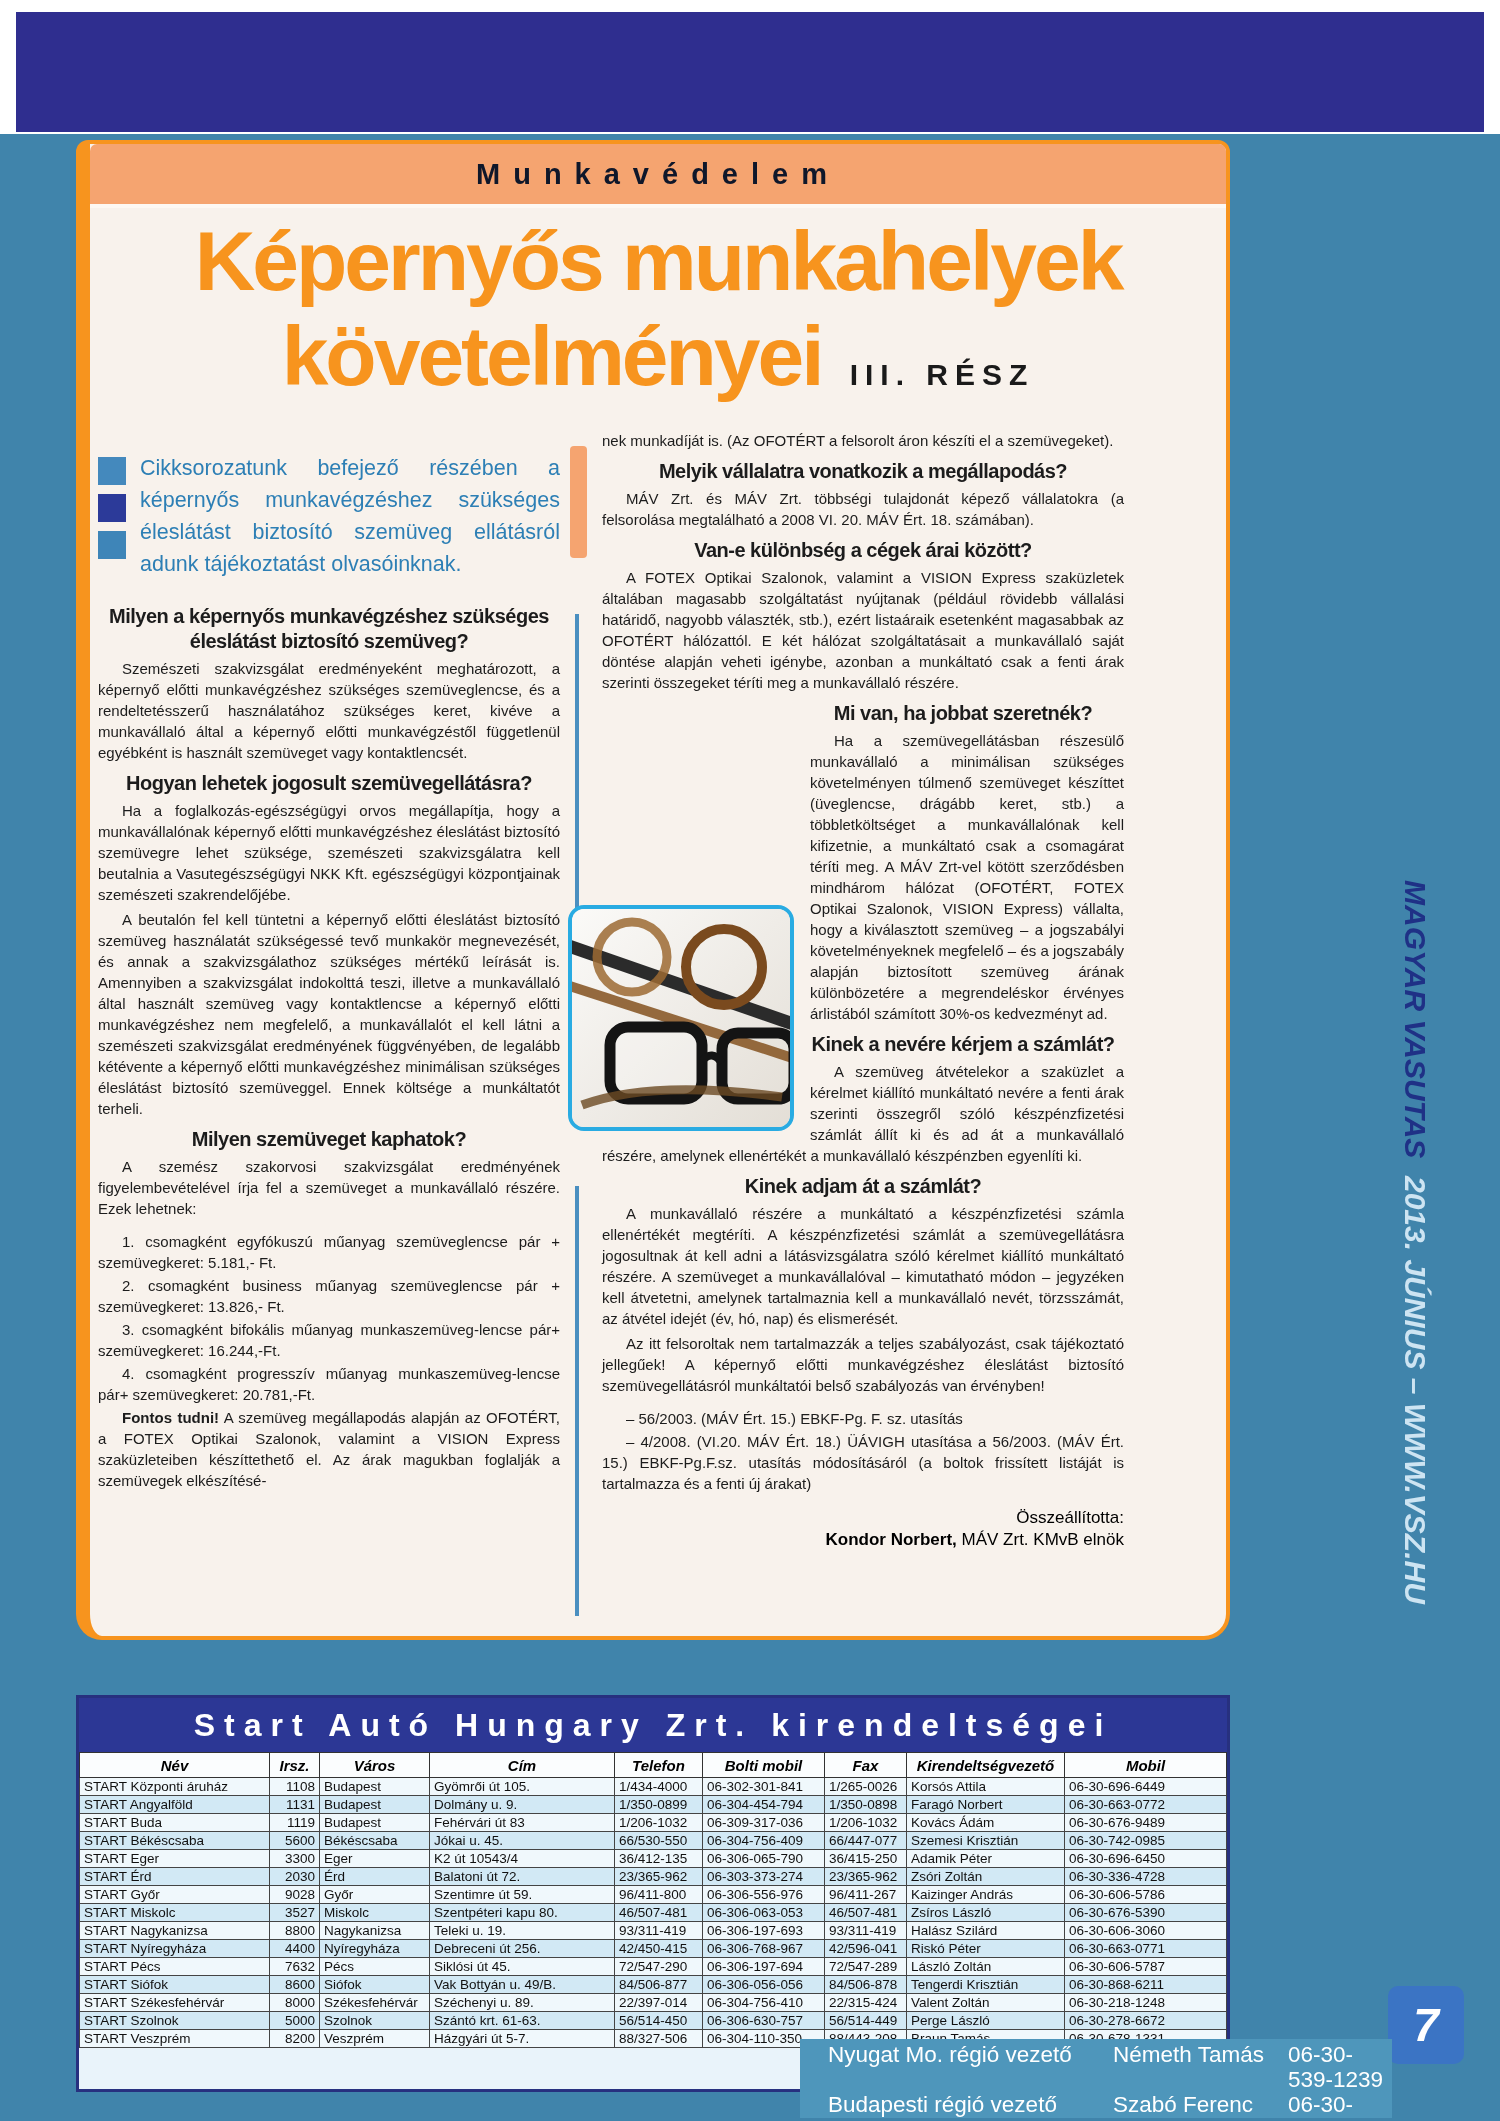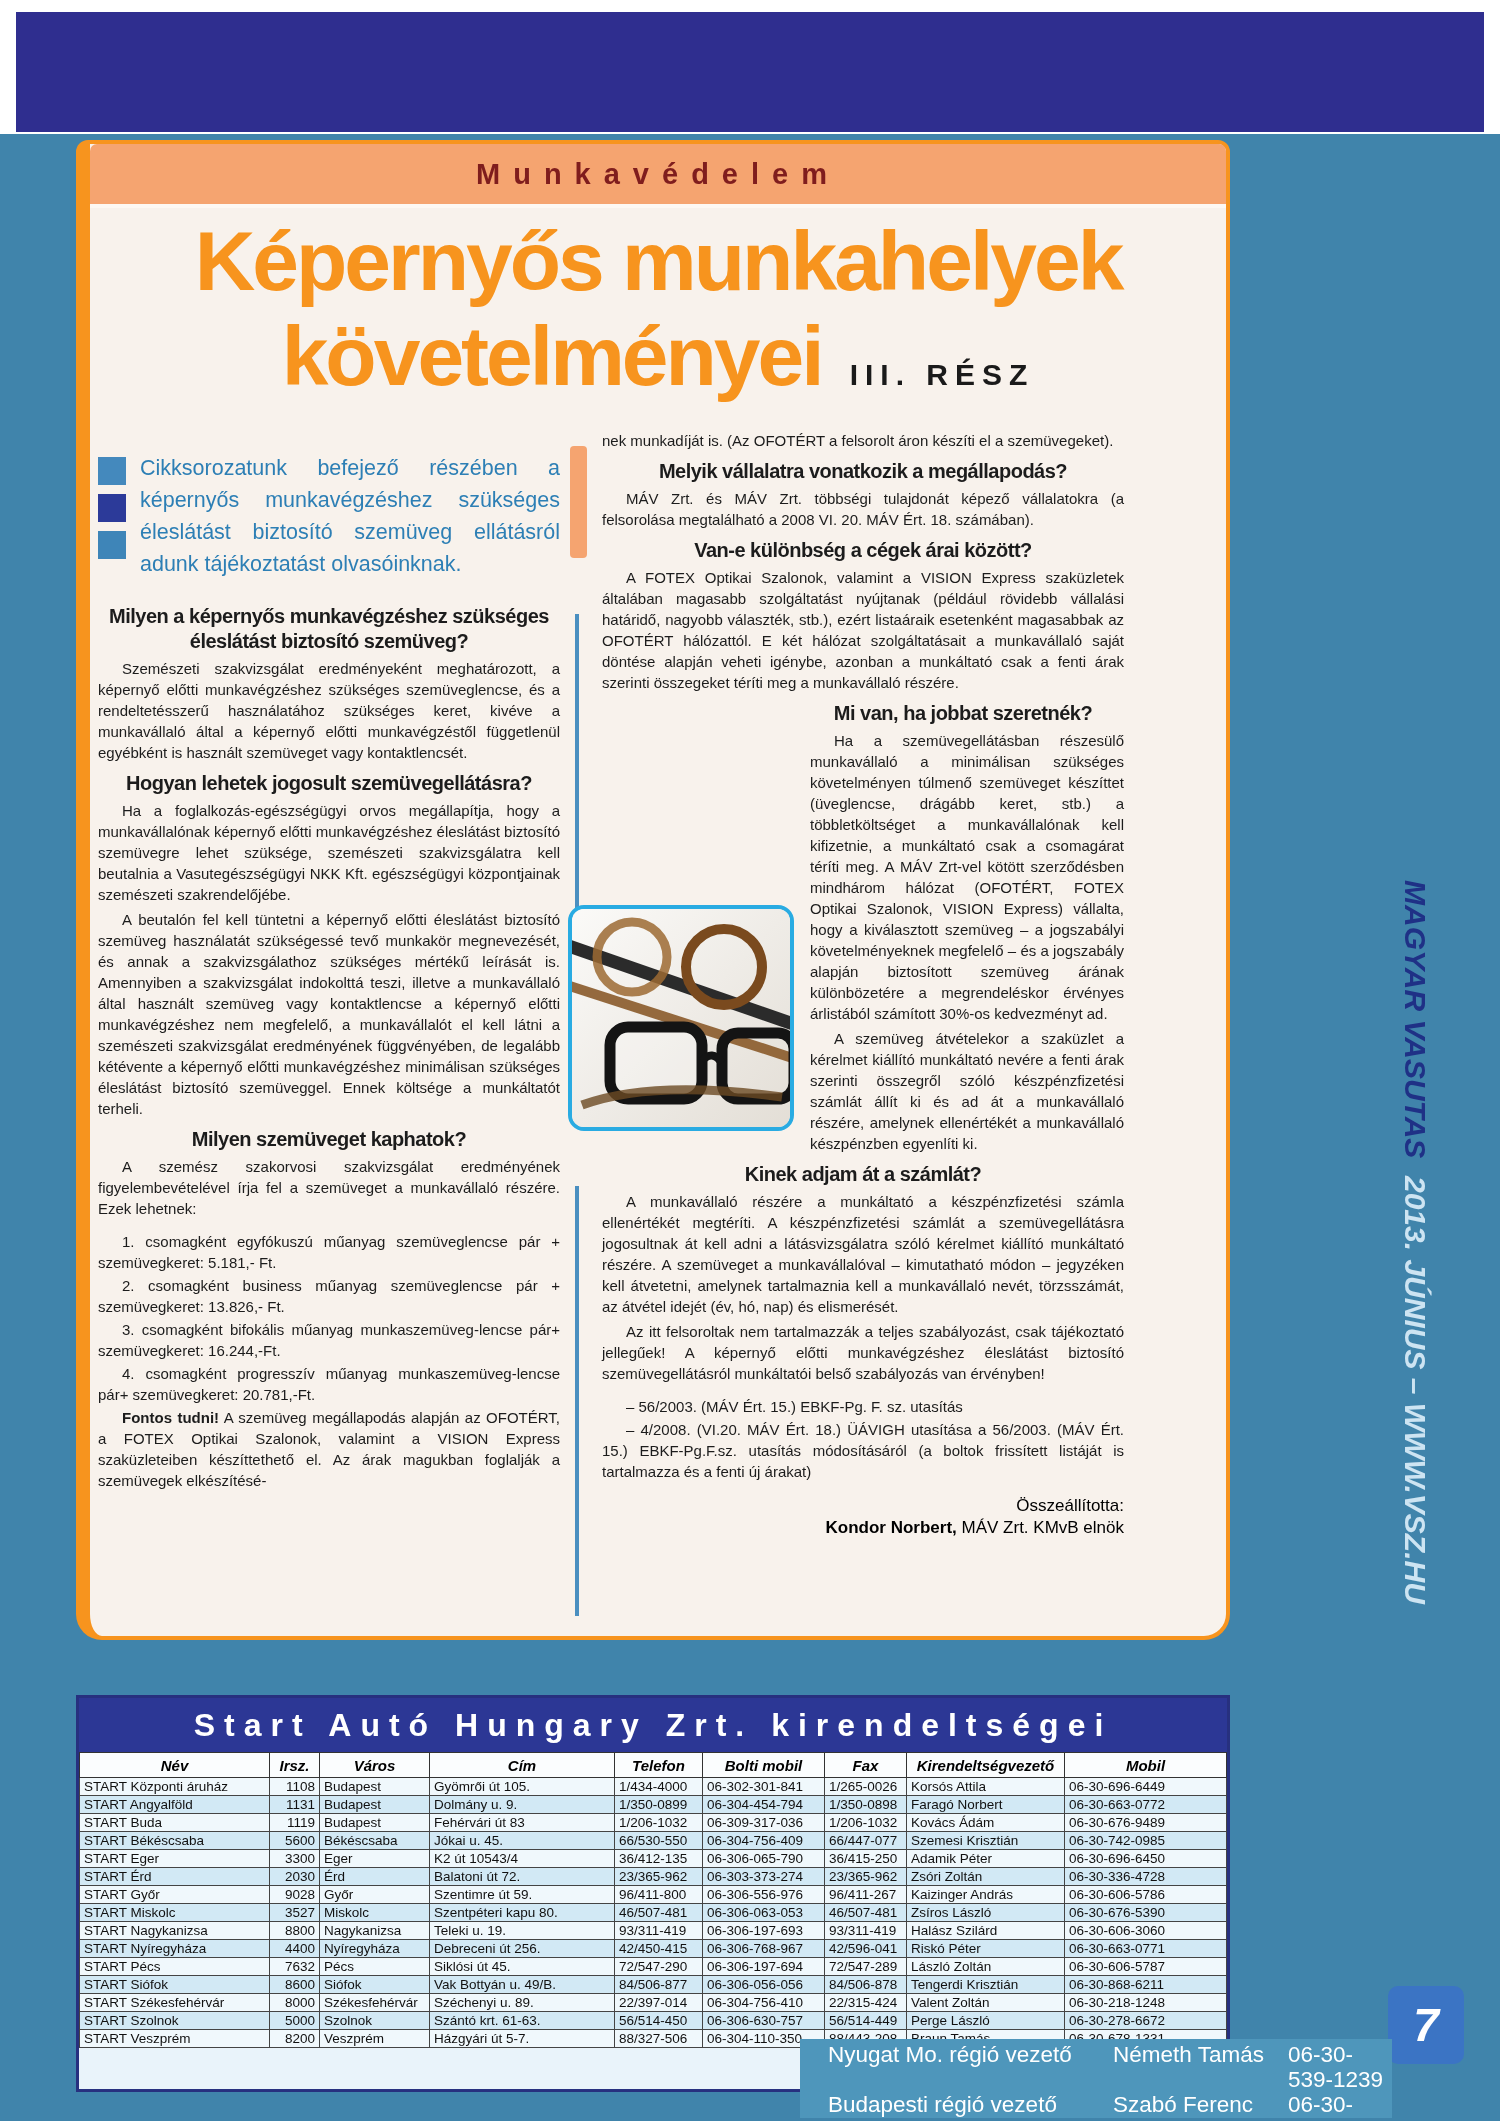--- a/index.html
+++ b/index.html
@@ -7,21 +7,21 @@
         background:#4084ab;font-family:"Liberation Sans",sans-serif;}
   .page::before{content:"";position:absolute;top:0;left:0;right:0;height:134px;background:#ffffff;}
   .top-band{position:absolute;left:16px;top:12px;width:1468px;height:120px;background:#2f2e8f;z-index:1;}
 
   
   .content-card{position:absolute;left:76px;top:140px;width:1154px;height:1500px;box-sizing:border-box;
         background:#f8f2ec;border:4px solid #f7941e;border-left-width:14px;
         border-radius:12px 12px 26px 26px;z-index:2;}
   .tag-bar{height:60px;background:#f5a470;border-bottom:4px solid #fdf8f3;
         display:flex;align-items:center;justify-content:center;border-radius:7px 7px 0 0;}
-  .tag-bar span{color:#7f1d1d;font-weight:bold;font-size:29px;letter-spacing:13px;}
+  .tag-bar span{color:#0f172a;font-weight:bold;font-size:29px;letter-spacing:13px;}
   .title{padding-top:6px;text-align:center;}
   .title-line{color:#f7941e;font-weight:bold;font-size:84px;line-height:95px;letter-spacing:-3px;}
   .part{color:#1a1a1a;font-size:30px;letter-spacing:7px;margin-left:28px;font-weight:bold;}
 
   .col-left{position:absolute;left:8px;top:308px;width:462px;}
   .col-right{position:absolute;left:512px;top:286px;width:522px;}
   .orange-bar{position:absolute;left:480px;top:302px;width:17px;height:112px;background:#f5a470;border-radius:4px;}
   .vline{position:absolute;left:485px;width:4px;background:#4a8fc0;}
   .v1{top:470px;height:344px;}
   .v2{top:1042px;height:430px;}
@@ -137,20 +137,21 @@
           <circle cx="152" cy="58" r="38" stroke="#7a4a1e" stroke-width="10" fill="none"></circle>
           <circle cx="60" cy="48" r="35" stroke="#9c6a33" stroke-width="9" fill="none" opacity="0.85"></circle>
           <rect x="38" y="118" width="92" height="72" rx="18" stroke="#141414" stroke-width="11" fill="rgba(255,255,255,0.25)"></rect>
           <rect x="150" y="124" width="72" height="66" rx="16" stroke="#141414" stroke-width="11" fill="none"></rect>
           <path d="M130 152 Q140 140 150 154" stroke="#141414" stroke-width="8" fill="none"></path>
           <path d="M10 196 Q80 170 210 188" stroke="#6b4a23" stroke-width="9" fill="none" opacity="0.8"></path>
         </svg>
       </figure>
         <h3 class="blk blk-h">Mi van, ha jobbat szeretnék?</h3>
         <p class="blk blk-p">Ha a szemüvegellátásban részesülő munkavállaló a minimálisan szükséges követelményen túlmenő szemüveget készíttet (üveglencse, drágább keret, stb.) a többletköltséget a munkavállalónak kell kifizetnie, a munkáltató csak a csomagárat téríti meg. A MÁV Zrt-vel kötött szerződésben mindhárom hálózat (OFOTÉRT, FOTEX Optikai Szalonok, VISION Express) vállalta, hogy a kiválasztott szemüveg – a jogszabályi követelményeknek megfelelő – és a jogszabály alapján biztosított szemüveg árának különbözetére a megrendeléskor érvényes árlistából számított 30%-os kedvezményt ad.</p>
+        <h3 class="blk blk-h">Kinek a nevére kérjem a számlát?</h3>
         <p class="blk blk-p">A szemüveg átvételekor a szaküzlet a kérelmet kiállító munkáltató nevére a fenti árak szerinti összegről szóló készpénzfizetési számlát állít ki és ad át a munkavállaló részére, amelynek ellenértékét a munkavállaló készpénzben egyenlíti ki.</p>
         <h3 class="blk blk-h">Kinek adjam át a számlát?</h3>
         <p class="blk blk-p">A munkavállaló részére a munkáltató a készpénzfizetési számla ellenértékét megtéríti. A készpénzfizetési számlát a szemüvegellátásra jogosultnak át kell adni a látásvizsgálatra szóló kérelmet kiállító munkáltató részére. A szemüveget a munkavállalóval – kimutatható módon – jegyzéken kell átvetetni, amelynek tartalmaznia kell a munkavállaló nevét, törzsszámát, az átvétel idejét (év, hó, nap) és elismerését.</p>
         <p class="blk blk-p">Az itt felsoroltak nem tartalmazzák a teljes szabályozást, csak tájékoztató jellegűek! A képernyő előtti munkavégzéshez éleslátást biztosító szemüvegellátásról munkáltatói belső szabályozás van érvényben!</p>
         <p class="blk blk-li">– 56/2003. (MÁV Ért. 15.) EBKF-Pg. F. sz. utasítás</p>
         <p class="blk blk-li">– 4/2008. (VI.20. MÁV Ért. 18.) ÜÁVIGH utasítása a 56/2003. (MÁV Ért. 15.) EBKF-Pg.F.sz. utasítás módosításáról (a boltok frissített listáját is tartalmazza és a fenti új árakat)</p>
         <p class="by1">Összeállította:</p>
         <p class="by2"><strong>Kondor Norbert,</strong> MÁV Zrt. KMvB elnök</p>
       </div>
   </section>

